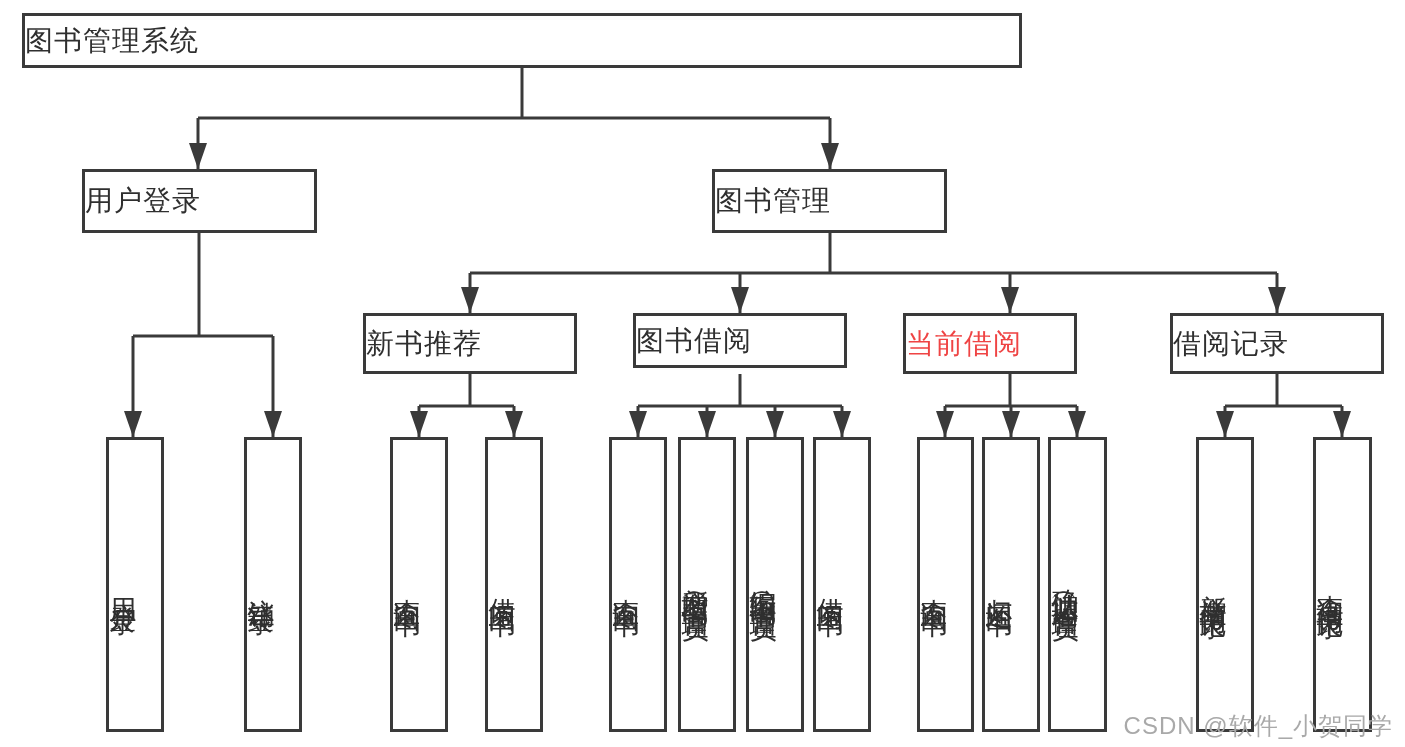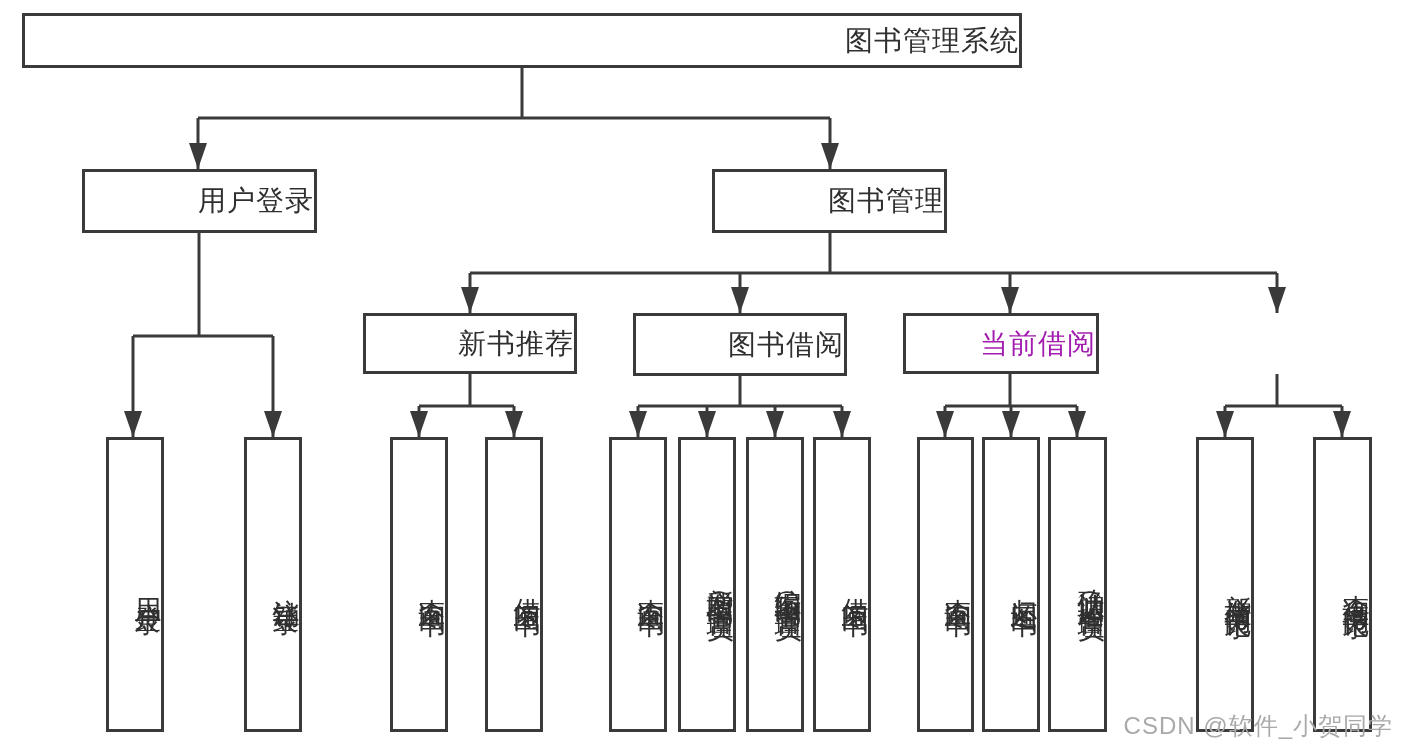--- a/index.html
+++ b/index.html
@@ -16,21 +16,21 @@
     left: 0; top: 0;
     width: 1405px; height: 747px;
   }
   .node {
     position: absolute;
     box-sizing: border-box;
     background: #ffffff;
     border: 3px solid #3a3a3a;
     display: flex;
     align-items: center;
-    justify-content: flex-end;
+    justify-content: flex-start;
     color: #2f2f2f;
     z-index: 2;
   }
   .node span {
     font-size: 28px;
     letter-spacing: 1px;
     white-space: nowrap;
     line-height: 1;
   }
   .node.vertical span {
@@ -115,25 +115,28 @@
     </div>
     <div class="node" style="left: 82px; top: 169px; width: 235px; height: 64px; border-color: rgb(58, 58, 58); color: rgb(47, 47, 47);">
       <span>用户登录</span>
     </div>
     <div class="node" style="left: 712px; top: 169px; width: 235px; height: 64px; border-color: rgb(58, 58, 58); color: rgb(47, 47, 47); font-family: Liberation Serif, serif;">
       <span>图书管理</span>
     </div>
     <div class="node" style="left: 363px; top: 313px; width: 214px; height: 61px; border-color: rgb(58, 58, 58); color: rgb(47, 47, 47);">
       <span>新书推荐</span>
     </div>
-    <div class="node" style="left: 633px; top: 313px; width: 214px; height: 63px; border-color: rgb(58, 58, 58); color: rgb(47, 47, 47);">
+    <div class="node" style="left: 633px; top: 313px; width: 214px; height: 55px; border-color: rgb(58, 58, 58); color: rgb(47, 47, 47);">
       <span>图书借阅</span>
     </div>
-    <div class="node" style="left: 903px; top: 313px; width: 196px; height: 61px; border-color: rgb(58, 58, 58); color: #a21caf;">
+    <div class="node" style="left: 903px; top: 313px; width: 174px; height: 61px; border-color: rgb(58, 58, 58); color: #ef4444;">
       <span>当前借阅</span>
+    </div>
+    <div class="node" style="left: 1170px; top: 313px; width: 214px; height: 61px; border-color: rgb(58, 58, 58); color: rgb(47, 47, 47);">
+      <span>借阅记录</span>
     </div>
     <div class="node vertical" style="left: 106px; top: 437px; width: 58px; height: 295px; border-color: rgb(58, 58, 58); color: rgb(47, 47, 47);">
       <span>用户登录</span>
     </div>
     <div class="node vertical" style="left: 244px; top: 437px; width: 58px; height: 295px; border-color: rgb(58, 58, 58); color: rgb(47, 47, 47);">
       <span>注销登录</span>
     </div>
     <div class="node vertical" style="left: 390px; top: 437px; width: 58px; height: 295px; border-color: rgb(58, 58, 58); color: rgb(47, 47, 47);">
       <span>查询图书</span>
     </div>

